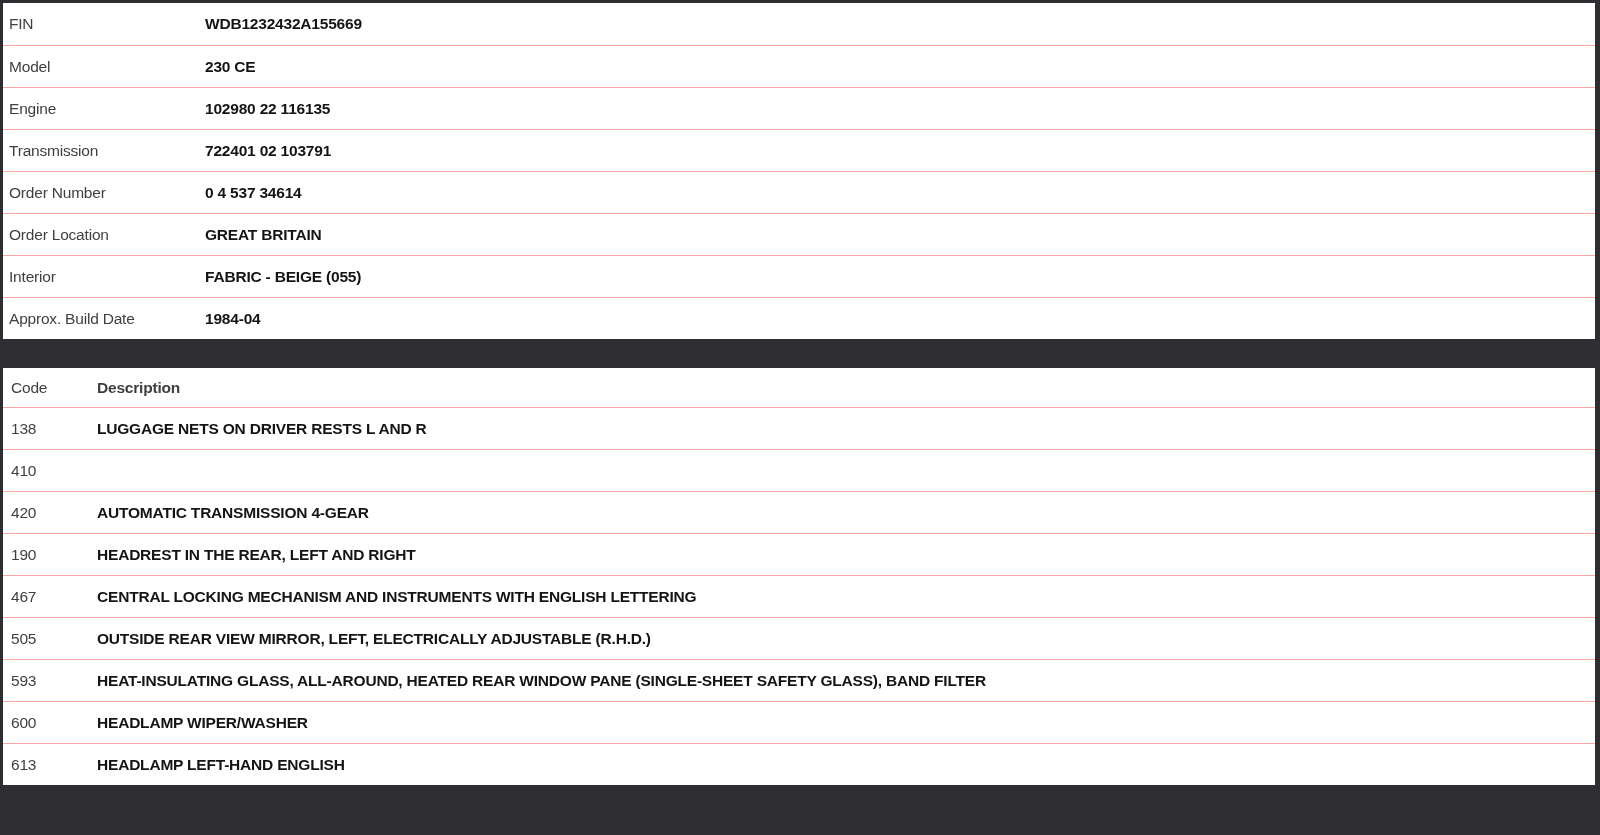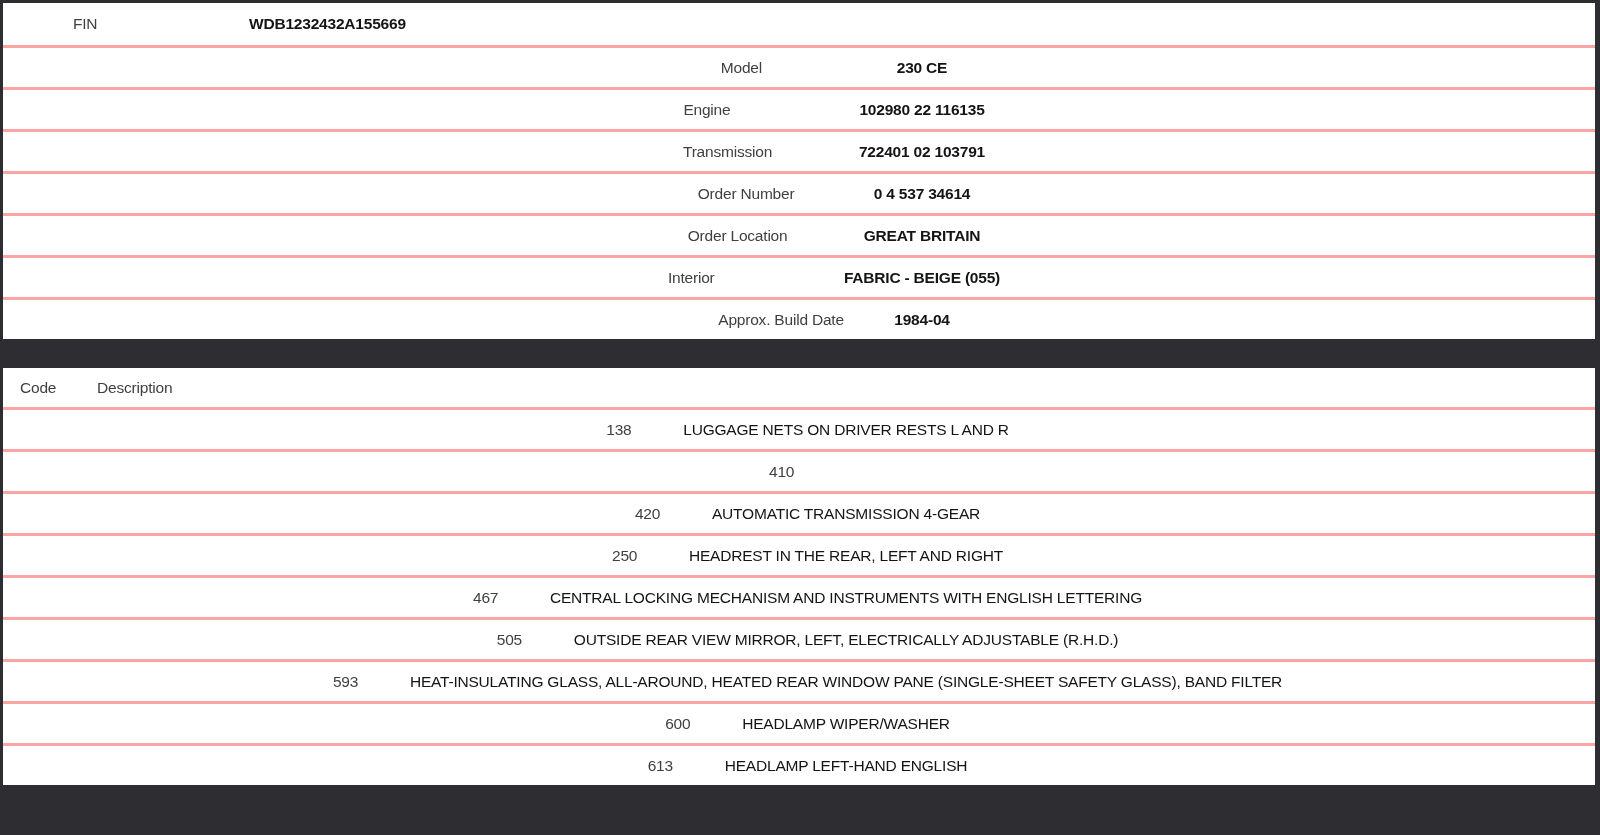--- a/index.html
+++ b/index.html
@@ -24,59 +24,58 @@
   .card--codes {
     margin-top: 29px;
   }
   .row {
     display: flex;
     align-items: center;
     height: 42px;
     box-sizing: border-box;
   }
   .row + .row {
-    border-top: 3px solid #fca5a5;
-    justify-content: center;
+    border-top: 1px solid #fca5a5;
   }
   .row--header {
     height: 39px;
   }
   .cell-label {
     box-sizing: border-box;
     width: 202px;
-    padding-left: 26px;
+    padding-left: 6px;
     flex: 0 0 202px;
     color: #3f3f3f;
     font-size: 15.5px;
     letter-spacing: -0.2px;
     white-space: nowrap;
-    margin-left: 44px;
   }
   .cell-value {
     color: #141414;
     font-size: 15.5px;
     letter-spacing: -0.2px;
     white-space: nowrap;
     font-weight: bold;
   }
   .cell-code {
     box-sizing: border-box;
     width: 94px;
-    padding-left: 17px;
+    padding-left: 8px;
     flex: 0 0 94px;
     color: #3f3f3f;
     font-size: 15.5px;
     letter-spacing: -0.2px;
     white-space: nowrap;
   }
   .cell-desc {
     color: #141414;
     font-size: 15.5px;
     letter-spacing: -0.2px;
     white-space: nowrap;
+    font-weight: bold;
   }
   .cell-code--header, .cell-desc--header {
     color: #3f3f3f;
   }
 </style>
 </head>
 <body style="background: rgb(45, 45, 50);">
 
 <div class="page">
 
@@ -137,21 +136,21 @@
   <div class="row">
     <div class="cell-code">410</div>
   </div>
 
   <div class="row">
     <div class="cell-code">420</div>
     <div class="cell-desc">AUTOMATIC TRANSMISSION 4-GEAR</div>
   </div>
 
   <div class="row">
-    <div class="cell-code">250</div>
+    <div class="cell-code">190</div>
     <div class="cell-desc">HEADREST IN THE REAR, LEFT AND RIGHT</div>
   </div>
 
   <div class="row">
     <div class="cell-code">467</div>
     <div class="cell-desc">CENTRAL LOCKING MECHANISM AND INSTRUMENTS WITH ENGLISH LETTERING</div>
   </div>
 
   <div class="row">
     <div class="cell-code">505</div>

